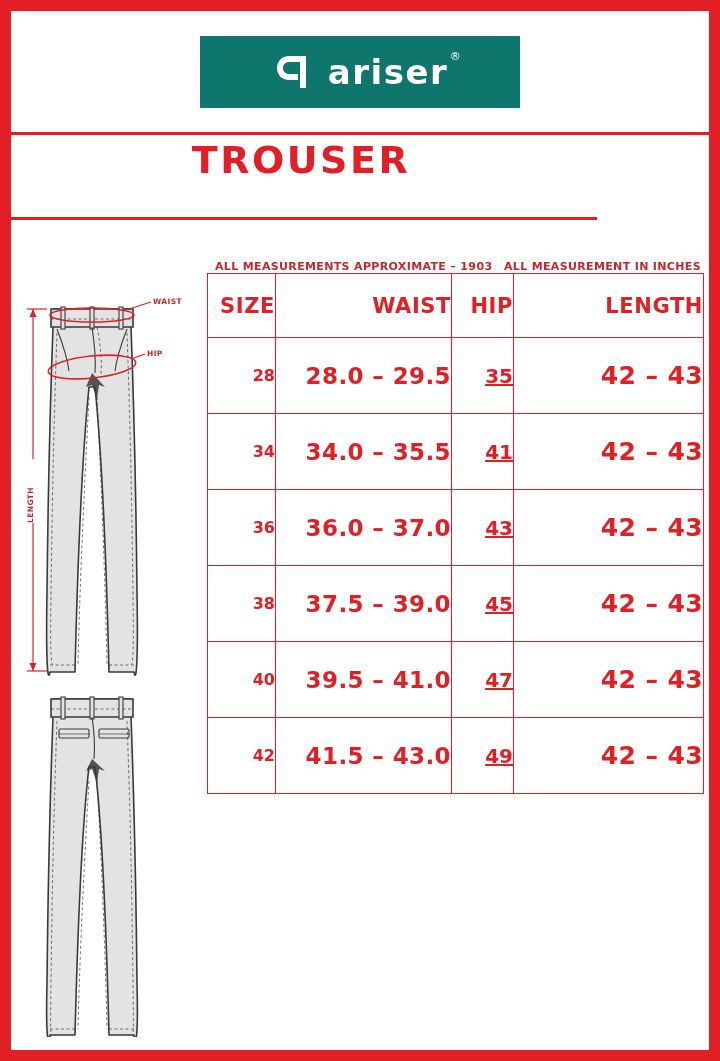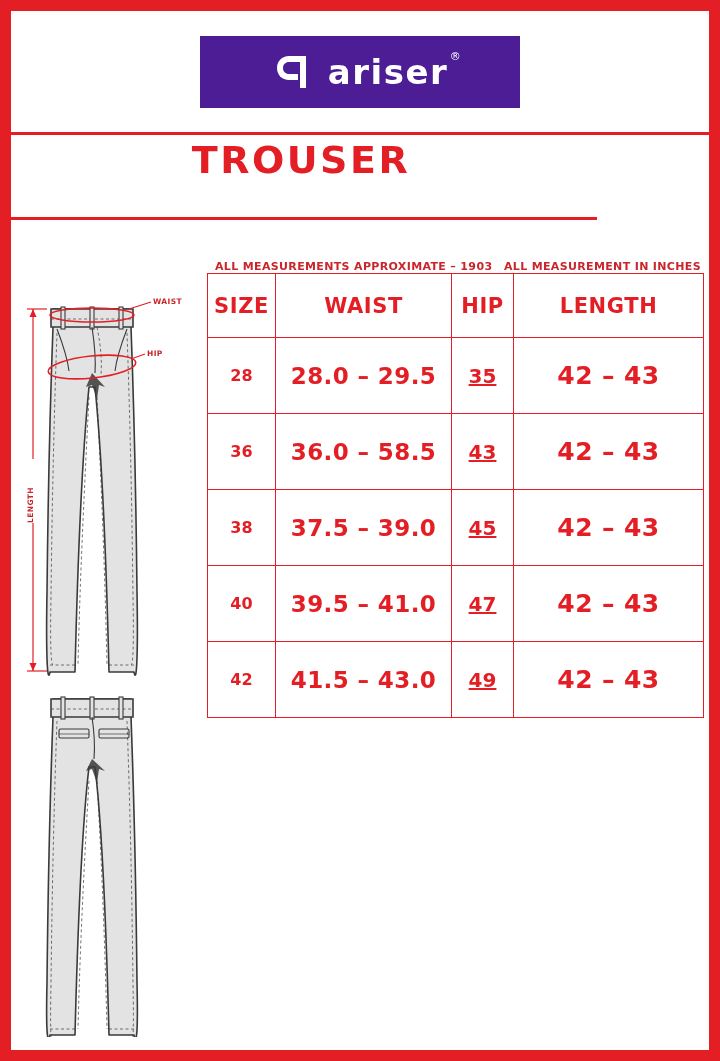--- a/index.html
+++ b/index.html
@@ -37,21 +37,21 @@
     left: 11px; top: 11px;
     width: 698px; height: 124px;
     border-bottom: 3px solid #e31e24;
     display: flex;
     align-items: center;
     justify-content: center;
   }
   .logo-box {
     width: 320px;
     height: 72px;
-    background: #4c1d95;
+    background: #0f766e;
     display: flex;
     align-items: center;
     justify-content: center;
     gap: 10px;
   }
   .logo-mark {
     width: 46px; height: 46px;
     position: relative;
   }
   .logo-text {
@@ -129,21 +129,21 @@
 
   table.size-table {
     width: 496px;
     border-collapse: collapse;
     table-layout: fixed;
   }
   table.size-table th,
   table.size-table td {
     border: 1.5px solid #e31e24;
     color: #e31e24;
-    text-align: center;
+    text-align: right;
     font-family: "DejaVu Sans", sans-serif;
     font-weight: bold;
     padding: 0;
     height: 76px;
     vertical-align: middle;
   }
   table.size-table thead th {
     height: 64px;
     font-size: 21px;
     letter-spacing: 0.6px;
@@ -317,22 +317,28 @@
           </tr>
         </thead>
         <tbody>
           <tr>
             <td class="size-cell">28</td>
             <td class="waist-cell">28.0 – 29.5</td>
             <td class="hip-cell">35</td>
             <td class="length-cell">42 – 43</td>
           </tr>
           <tr>
+            <td class="size-cell">34</td>
+            <td class="waist-cell">34.0 – 35.5</td>
+            <td class="hip-cell">41</td>
+            <td class="length-cell">42 – 43</td>
+          </tr>
+          <tr>
             <td class="size-cell">36</td>
-            <td class="waist-cell">36.0 – 58.5</td>
+            <td class="waist-cell">36.0 – 37.0</td>
             <td class="hip-cell">43</td>
             <td class="length-cell">42 – 43</td>
           </tr>
           <tr>
             <td class="size-cell">38</td>
             <td class="waist-cell">37.5 – 39.0</td>
             <td class="hip-cell">45</td>
             <td class="length-cell">42 – 43</td>
           </tr>
           <tr>

